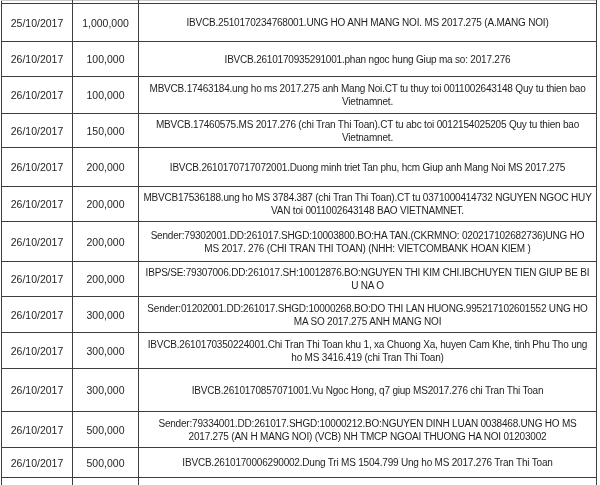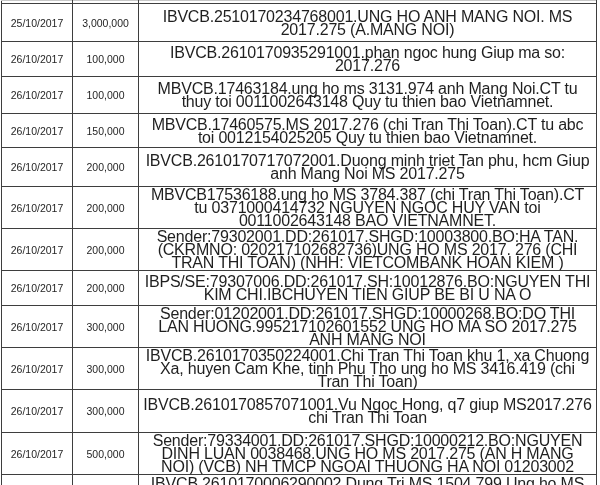--- a/index.html
+++ b/index.html
@@ -33,21 +33,21 @@
     text-align: center;
     vertical-align: middle;
     padding: 1px 4px;
     overflow: hidden;
   }
   td.date, td.amount {
     font-size: 10.5px;
     white-space: nowrap;
   }
   td.desc {
-    font-size: 16px;
+    font-size: 10px;
     letter-spacing: -0.2px;
     line-height: 13px;
     word-wrap: break-word;
   }
   tr.partial-top td {
     border-top: 1px solid var(--edge-line, #c8c8c8);
     height: 3px;
     padding: 0;
   }
   tr.partial-bottom td {
@@ -67,32 +67,32 @@
       <col class="c-desc">
     </colgroup>
     <tbody id="table-body">
         <tr class="partial-top">
           <td></td>
           <td></td>
           <td></td>
         </tr>
         <tr style="height: 38px;">
           <td class="date">25/10/2017</td>
-          <td class="amount">3,000,000</td>
+          <td class="amount">1,000,000</td>
           <td class="desc">IBVCB.2510170234768001.UNG HO ANH MANG NOI. MS 2017.275 (A.MANG NOI)</td>
         </tr>
         <tr style="height: 35px;">
           <td class="date">26/10/2017</td>
           <td class="amount">100,000</td>
           <td class="desc">IBVCB.2610170935291001.phan ngoc hung Giup ma so: 2017.276</td>
         </tr>
         <tr style="height: 37px;">
           <td class="date">26/10/2017</td>
           <td class="amount">100,000</td>
-          <td class="desc">MBVCB.17463184.ung ho ms 3131.974 anh Mang Noi.CT tu thuy toi 0011002643148 Quy tu thien bao Vietnamnet.</td>
+          <td class="desc">MBVCB.17463184.ung ho ms 2017.275 anh Mang Noi.CT tu thuy toi 0011002643148 Quy tu thien bao Vietnamnet.</td>
         </tr>
         <tr style="height: 34px;">
           <td class="date">26/10/2017</td>
           <td class="amount">150,000</td>
           <td class="desc">MBVCB.17460575.MS 2017.276 (chi Tran Thi Toan).CT tu abc toi 0012154025205 Quy tu thien bao Vietnamnet.</td>
         </tr>
         <tr style="height: 39px;">
           <td class="date">26/10/2017</td>
           <td class="amount">200,000</td>
           <td class="desc">IBVCB.2610170717072001.Duong minh triet Tan phu, hcm Giup anh Mang Noi MS 2017.275</td>

